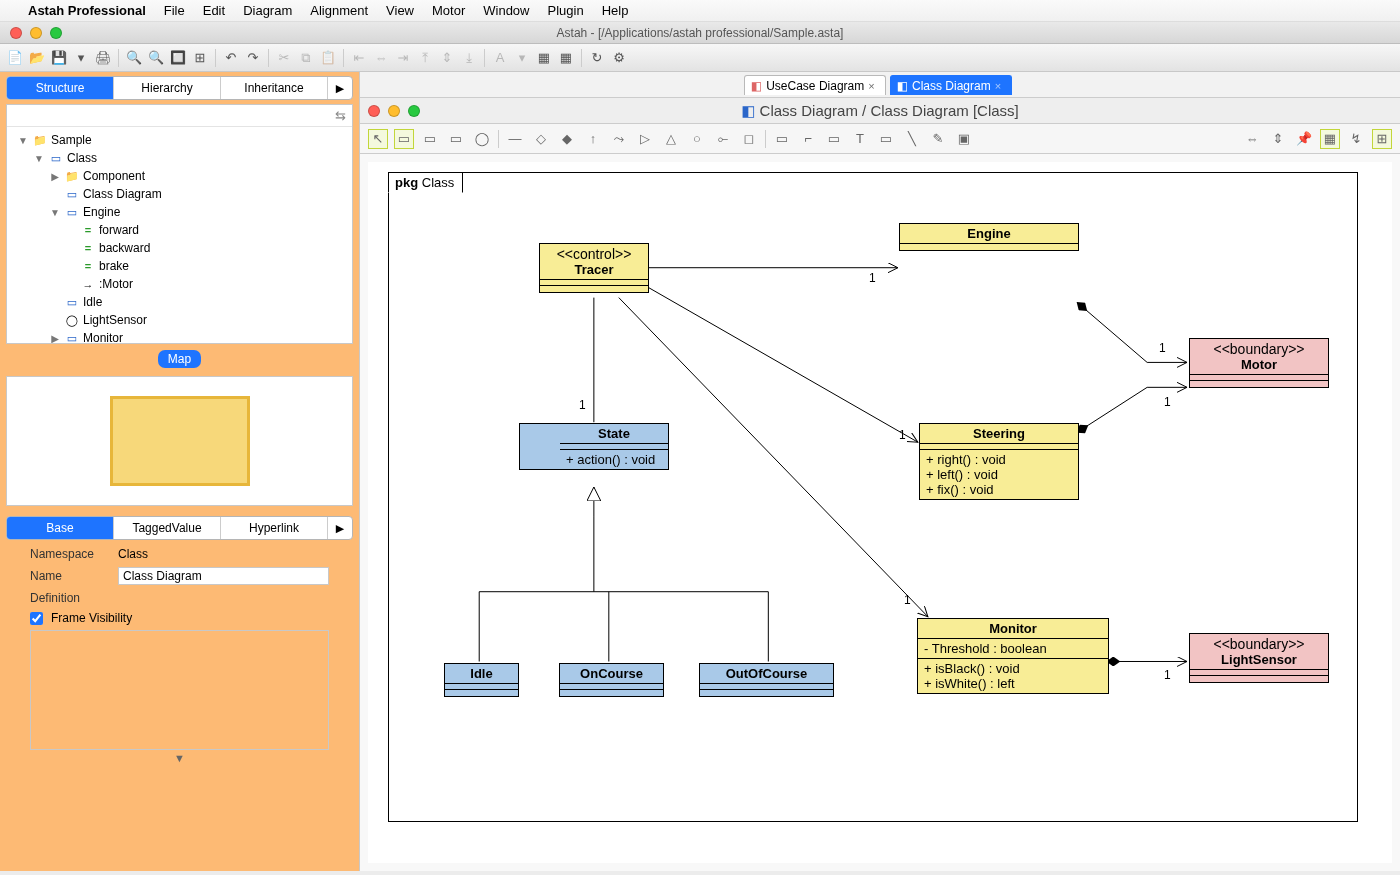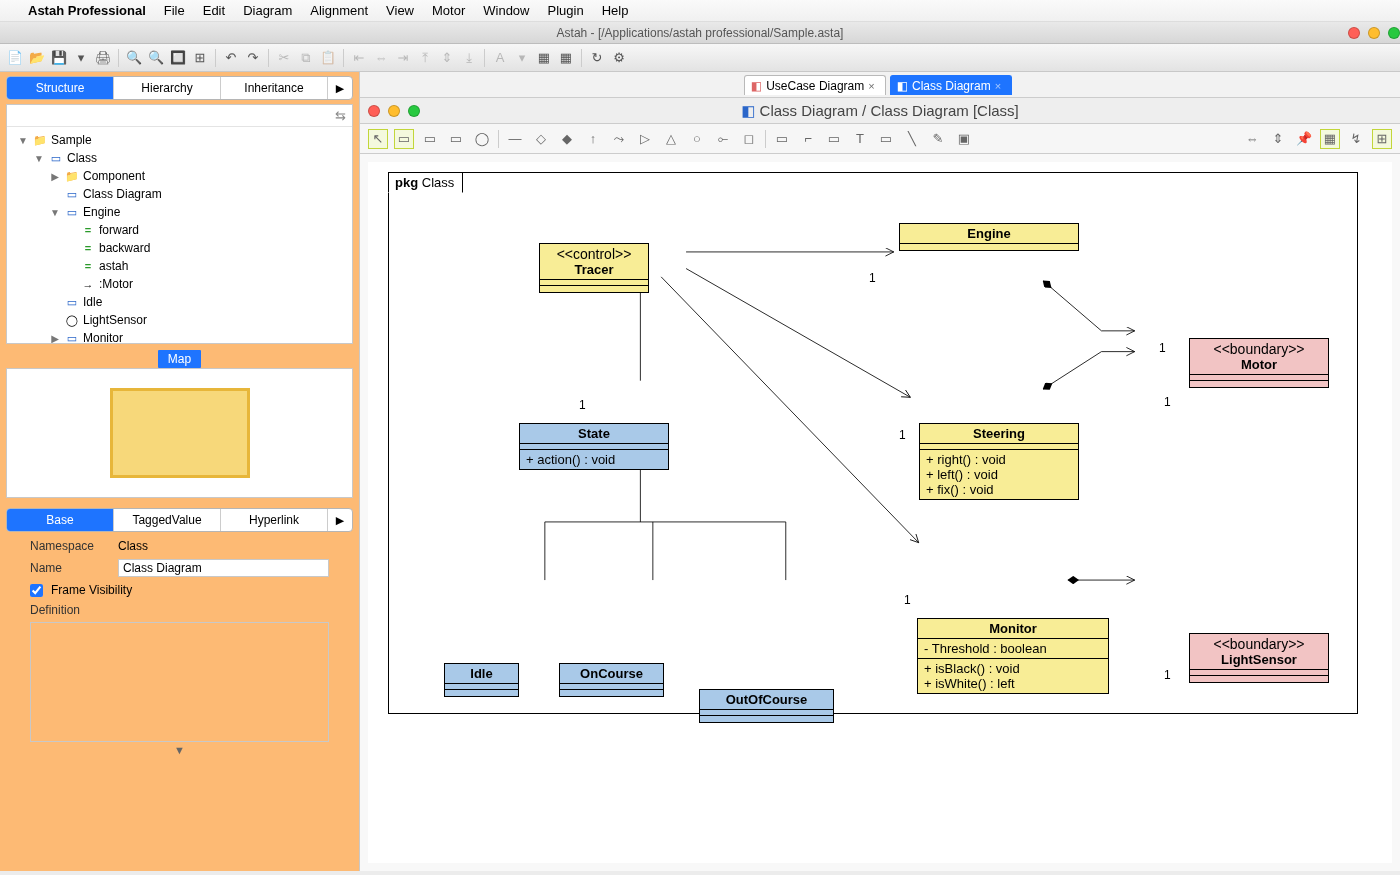--- a/index.html
+++ b/index.html
@@ -5,21 +5,21 @@
 * { box-sizing: border-box; margin: 0; padding: 0; font-family: -apple-system, "Helvetica Neue", Arial, sans-serif; }
 body { background: #fff; font-size: 13px; color: #000; user-select: none; }
 
 
 .menubar { height: 22px; background: linear-gradient(#fafafa,#f0f0f0); display: flex; align-items: center; padding: 0 10px; gap: 18px; border-bottom: 1px solid #ddd; font-size: 13px; }
 .menubar .apple { font-size: 15px; }
 .menubar .appname { font-weight: 600; }
 .menubar span { cursor: default; }
 
 
-.titlebar { height: 22px; background: linear-gradient(#e9e9e9,#d7d7d7); display: flex; align-items: center; position: relative; border-bottom: 1px solid #bdbdbd; justify-content: flex-end; }
+.titlebar { height: 22px; background: linear-gradient(#e9e9e9,#d7d7d7); display: flex; align-items: center; position: relative; border-bottom: 1px solid #bdbdbd; }
 .traffic { display: flex; gap: 8px; padding-left: 10px; }
 .traffic .dot { width: 12px; height: 12px; border-radius: 50%; border: 0.5px solid rgba(0,0,0,0.2); }
 .dot.red { background:#ff5f57; } .dot.yellow { background:#ffbd2e; } .dot.green { background:#28c940; }
 .titlebar .title { position: absolute; left: 0; right: 0; text-align: center; font-size: 12px; color:#555; }
 
 
 .toolbar { height: 28px; background: linear-gradient(#f7f7f7,#e3e3e3); border-bottom:1px solid #c8c8c8; display:flex; align-items:center; gap:4px; padding:0 6px; }
 .tb-btn { width:18px; height:18px; display:inline-flex; align-items:center; justify-content:center; color:#555; }
 .tb-sep { width:1px; height:18px; background:#ccc; margin:0 2px; }
 
@@ -39,21 +39,21 @@
 .treewrap { flex:0 0 240px; margin:0 6px; background:#fff; border:1px solid #c8c8c8; overflow:auto; position:relative; }
 .tree-top { height:22px; border-bottom:1px solid #e4e4e4; display:flex; justify-content:flex-end; align-items:center; padding-right:6px; color:#888;}
 .tree { padding:4px 4px 4px 4px; font-size:12px; }
 .tree-row { display:flex; align-items:center; height:18px; padding-left:4px; gap:4px; }
 .tree-row .tw { width:12px; text-align:center; color:#777; font-size:10px;}
 .tree-row .ico { width:14px; text-align:center; font-size:11px;}
 .fold{ color:#d8a535;} .pkg{ color:#2a66c9;} .op{ color:#2a9a2a; font-weight:bold;}
 
 
 .mapwrap { margin:6px; }
-.maplabel { display:inline-block; background:#1e74ff; color:#fff; font-size:12px; padding:2px 10px; border-radius:1px; margin-bottom:0; }
+.maplabel { display:inline-block; background:#1e74ff; color:#fff; font-size:12px; padding:2px 10px; border-radius:7px; margin-bottom:8px; }
 .mapwrap .maplabel-outer{ text-align:center; }
 .mapbox { background:#fff; border:1px solid #c8c8c8; height:130px; display:flex; align-items:center; justify-content:center; }
 .mapinner { width:140px; height:90px; background:#f7d87a; border:3px solid #e7b63a; }
 .prow { display:flex; font-size:12px; padding:3px 6px; align-items:center; gap:8px; }
 .prow .plabel { width:80px; color:#333; }
 .prow input[type=text] { flex:1; border:1px solid #c8c8c8; height:18px; padding:0 4px; font-size:12px; background:#fff; }
 .prow input[type=checkbox]{ accent-color:#1e74ff; }
 .defbox { margin:2px 6px; border:1px solid #c8c8c8; height:120px; }
 .bottom-arrow{ text-align:center; color:#666; font-size:11px; }
 
@@ -68,21 +68,21 @@
 
 
 .dgtoolbar { height:30px; background:#f6f6f6; border-bottom:1px solid #ccc; display:flex; align-items:center; gap:6px; padding:0 8px; color:#666; }
 .dgtoolbar .tbt { width:20px; height:20px; display:flex; align-items:center; justify-content:center; border:1px solid transparent; font-size:13px; }
 .dgtoolbar .tbt.sel { border:1px solid #c2d63a; background:#f4f9dd; }
 .dgtoolbar .tbt.right { margin-left:auto;}
 .dgtoolbar .tbsep{ width:1px; height:18px; background:#ccc; }
 
 
 .canvas { flex:1; overflow:auto; background:#fff; margin:8px; border:0; position:relative; }
-.frame { position:absolute; left:20px; top:10px; width:970px; height:542px; border:1px solid #000; }
+.frame { position:absolute; left:20px; top:10px; width:970px; height:650px; border:1px solid #000; }
 .frame-tab { position:absolute; top:-1px; left:-1px; border:1px solid #000; border-bottom:1px solid #fff; background:#fff; padding:2px 8px 2px 6px; font-size:13px; }
 .frame-tab strong { font-weight:700; }
 
 .uml { position:absolute; border:1px solid #000; font-size:13px; }
 .uml.yellow { background:#f8ed96; } .uml.pink{ background:#f2c4c4;} .uml.blue{ background:#a9c9e8;}
 .uml .sec { border-bottom:1px solid #000; padding:2px 6px; }
 .uml .sec:last-child{ border-bottom:0; }
 .uml .head { text-align:center; font-weight:700; }
 .uml .stereo { font-weight:400; font-size:14px; }
 .uml .empty { height:6px; }
@@ -198,21 +198,21 @@
             <span>forward</span>
           </div>
           <div class="tree-row" style="padding-left: 54px;">
             <span class="tw"></span>
             <span class="ico op">=</span>
             <span>backward</span>
           </div>
           <div class="tree-row" style="padding-left: 54px;">
             <span class="tw"></span>
             <span class="ico op">=</span>
-            <span>astah</span>
+            <span>brake</span>
           </div>
           <div class="tree-row" style="padding-left: 54px;">
             <span class="tw"></span>
             <span class="ico ">→</span>
             <span>:Motor</span>
           </div>
           <div class="tree-row" style="padding-left: 38px;">
             <span class="tw"></span>
             <span class="ico pkg">▭</span>
             <span>Idle</span>
@@ -247,25 +247,25 @@
     <div style="margin:0 24px;">
       <div class="prow">
         <span class="plabel">Namespace</span>
         <span>Class</span>
       </div>
       <div class="prow">
         <span class="plabel">Name</span>
         <input type="text" value="Class Diagram" style="">
       </div>
       <div class="prow">
+        <span class="plabel">Definition</span>
+      </div>
+      <div class="prow">
         <input type="checkbox" checked="" style="">
         <span>Frame Visibility</span>
-      </div>
-      <div class="prow">
-        <span class="plabel">Definition</span>
       </div>
       <div class="defbox"></div>
     </div>
     <div class="bottom-arrow">▼</div>
   </div>
 
   <div class="rightpanel">
     <div class="tabsbar">
       <div class="tab">
         <span style="color:#d66;">◧</span>
@@ -391,21 +391,21 @@
 
         <div class="uml pink" style="left:800px; top:165px; width:140px;">
           <div class="sec head">
               <div class="stereo">&lt;&lt;boundary&gt;&gt;</div>
               <div>Motor</div>
             </div>
           <div class="sec empty"></div>
             <div class="sec empty"></div>
         </div>
 
-        <div class="uml blue" style="left:130px; top:250px; width:150px;">
+        <div class="uml blue" style="left:130px; top:250px; width:150px;padding-left:40px;">
           <div class="sec head">State</div>
           <div class="sec empty"></div>
           <div class="sec">+ action() : void</div>
         </div>
 
         <div class="uml yellow" style="left:530px; top:250px; width:160px;">
           <div class="sec head">Steering</div>
           <div class="sec empty"></div>
           <div class="sec">
               <div>+ right() : void</div>
@@ -437,21 +437,21 @@
             <div class="sec empty"></div>
             <div class="sec empty"></div>
         </div>
 
         <div class="uml blue" style="left:170px; top:490px; width:105px;">
           <div class="sec head">OnCourse</div>
             <div class="sec empty"></div>
             <div class="sec empty"></div>
         </div>
 
-        <div class="uml blue" style="left:310px; top:516px; width:135px;">
+        <div class="uml blue" style="left:310px; top:490px; width:135px;">
           <div class="sec head">OutOfCourse</div>
             <div class="sec empty"></div>
             <div class="sec empty"></div>
         </div>
 
       </div>
     </div>
   </div>
 </div>
 <div style="height:4px;background:#ececec;"></div>

